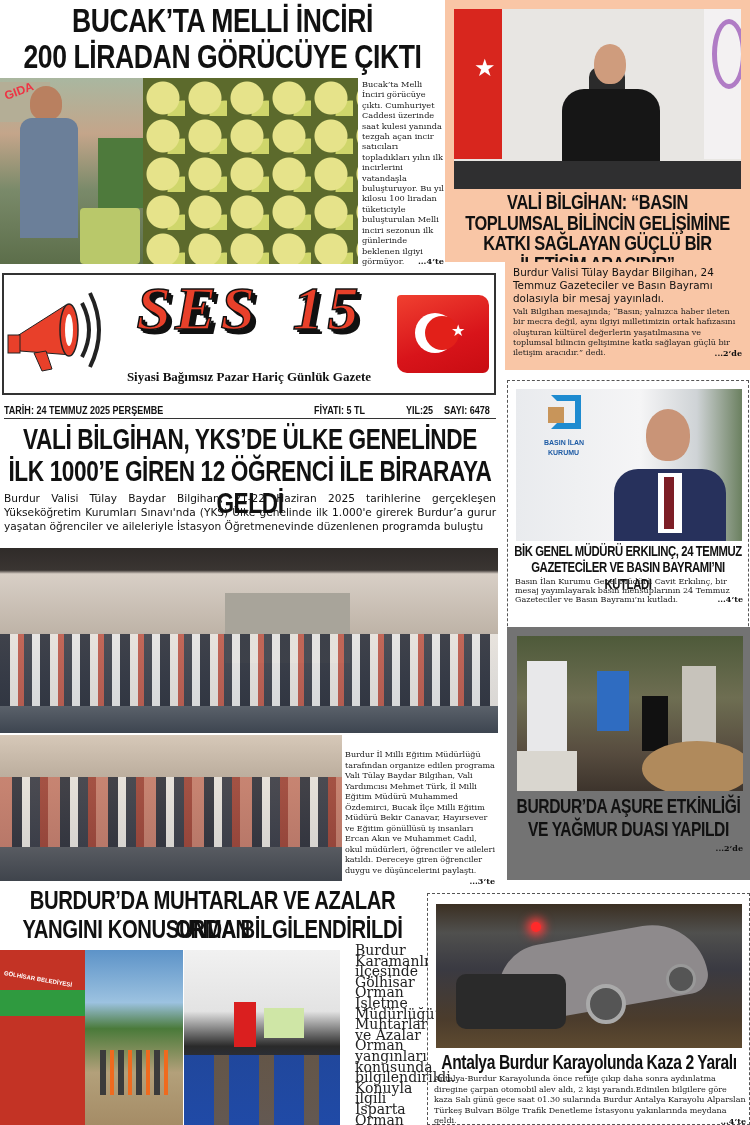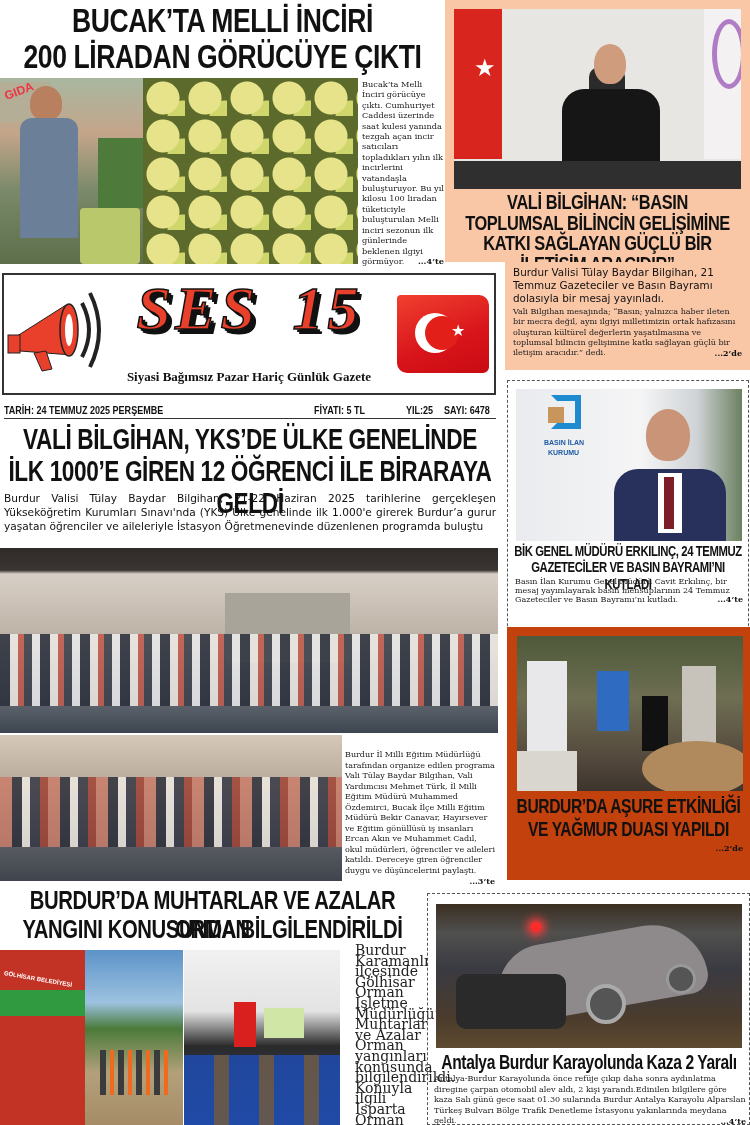--- a/index.html
+++ b/index.html
@@ -44,21 +44,21 @@
     <div class="abs" style="left:250px;top:0;width:40px;height:150px;background:#f3f1f2;"></div>
     <div class="abs" style="left:258px;top:10px;width:34px;height:70px;border-radius:50%;border:5px solid #b07cc5;"></div>
     <div class="abs" style="left:135px;top:58px;width:36px;height:54px;background:#2b2b2b;border-radius:10px;"></div>
     <div class="abs" style="left:140px;top:35px;width:32px;height:40px;border-radius:50% 50% 45% 45%;background:#cf9c7d;"></div>
     <div class="abs" style="left:108px;top:80px;width:98px;height:80px;background:#161616;border-radius:22px 22px 0 0;"></div>
     <div class="abs" style="left:0;top:152px;width:287px;height:28px;background:#2f2f30;"></div>
   </div>
   <div class="abs hl cond" style="left:-25px;top:192px;width:355px;font-size:21px;line-height:20.5px;">VALİ BİLGİHAN: “BASIN TOPLUMSAL BİLİNCİN GELİŞİMİNE KATKI SAĞLAYAN GÜÇLÜ BİR İLETİŞİM ARACIDIR”</div>
 </div>
 <div class="abs" style="left:505px;top:262px;width:245px;height:108px;background:#f9c6a6;padding:4px 8px 0 8px;">
-  <div class="body-sans" style="font-size:10.4px;line-height:13px;color:#111;">Burdur Valisi Tülay Baydar Bilgihan, 21 Temmuz Gazeteciler ve Basın Bayramı dolasıyla bir mesaj yayınladı.</div>
+  <div class="body-sans" style="font-size:10.4px;line-height:13px;color:#111;">Burdur Valisi Tülay Baydar Bilgihan, 24 Temmuz Gazeteciler ve Basın Bayramı dolasıyla bir mesaj yayınladı.</div>
   <div class="body-serif" style="font-size:8px;line-height:10.3px;margin-top:2px;">
     <span>Vali Bilgihan mesajında; “Basın; yalnızca haber ileten bir mecra değil, aynı ilgiyi milletimizin ortak hafızasını oluşturan kültürel değerlerin yaşatılmasına  ve toplumsal bilincin gelişimine katkı sağlayan güçlü bir iletişim aracıdır.” dedi.</span>
     <span class="more">...2’de</span>
   </div>
 </div>
 
 <div class="abs" style="left:2px;top:273px;width:494px;height:122px;border:2px solid #333;background:#fff;">
 
   <svg class="abs" style="left:2px;top:8px" width="105" height="90" viewBox="0 0 105 90">
     <path d="M8 55 L60 22 L66 72 L14 68 Z" fill="#e8402a" stroke="#222" stroke-width="1"></path>
@@ -115,21 +115,21 @@
     <div class="abs" style="left:148px;top:88px;width:10px;height:52px;background:#7d1e26;"></div>
   </div>
   <div class="abs hl cond" style="left:-30px;top:162px;width:300px;font-size:14.5px;line-height:17px;">BİK GENEL MÜDÜRÜ ERKILINÇ, 24 TEMMUZ</div>
   <div class="abs hl cond" style="left:-30px;top:178px;width:300px;font-size:14.5px;line-height:17px;">GAZETECİLER VE BASIN BAYRAMI’NI KUTLADI</div>
   <div class="abs body-serif" style="left:7px;top:196px;width:228px;font-size:8px;line-height:9px;">
     <span>Basın İlan Kurumu Genel Müdürü Cavit Erkılınç, bir mesaj yayımlayarak basın mensuplarının 24 Temmuz Gazeteciler ve Basın Bayramı’nı kutladı.</span>
     <span class="more">...4’te</span>
   </div>
 </div>
 
-<div class="abs" style="left:507px;top:627px;width:243px;height:253px;background:#c2410c;">
+<div class="abs" style="left:507px;top:627px;width:243px;height:253px;background:#737373;">
   <div class="photo" style="left:10px;top:9px;width:226px;height:155px;background:linear-gradient(180deg,#4e5a3a 0%,#6e6e52 40%,#574c3f 75%,#3d342c 100%);">
     <div class="abs" style="left:10px;top:25px;width:40px;height:95px;background:#e8e8ea;"></div>
     <div class="abs" style="left:80px;top:35px;width:32px;height:60px;background:#2f6cc1;"></div>
     <div class="abs" style="left:125px;top:60px;width:26px;height:55px;background:#111;"></div>
     <div class="abs" style="left:165px;top:30px;width:34px;height:80px;background:#c7c3bb;"></div>
     <div class="abs" style="left:0;top:115px;width:60px;height:40px;background:#d9d6cf;"></div>
     <div class="abs" style="left:125px;top:105px;width:110px;height:55px;border-radius:50%;background:#b08a5c;"></div>
   </div>
   <div class="abs hl cond" style="left:-30px;top:168px;width:303px;font-size:20px;line-height:23px;">BURDUR’DA AŞURE ETKİNLİĞİ</div>
   <div class="abs hl cond" style="left:-30px;top:191px;width:303px;font-size:20px;line-height:23px;">VE YAĞMUR DUASI YAPILDI</div>

